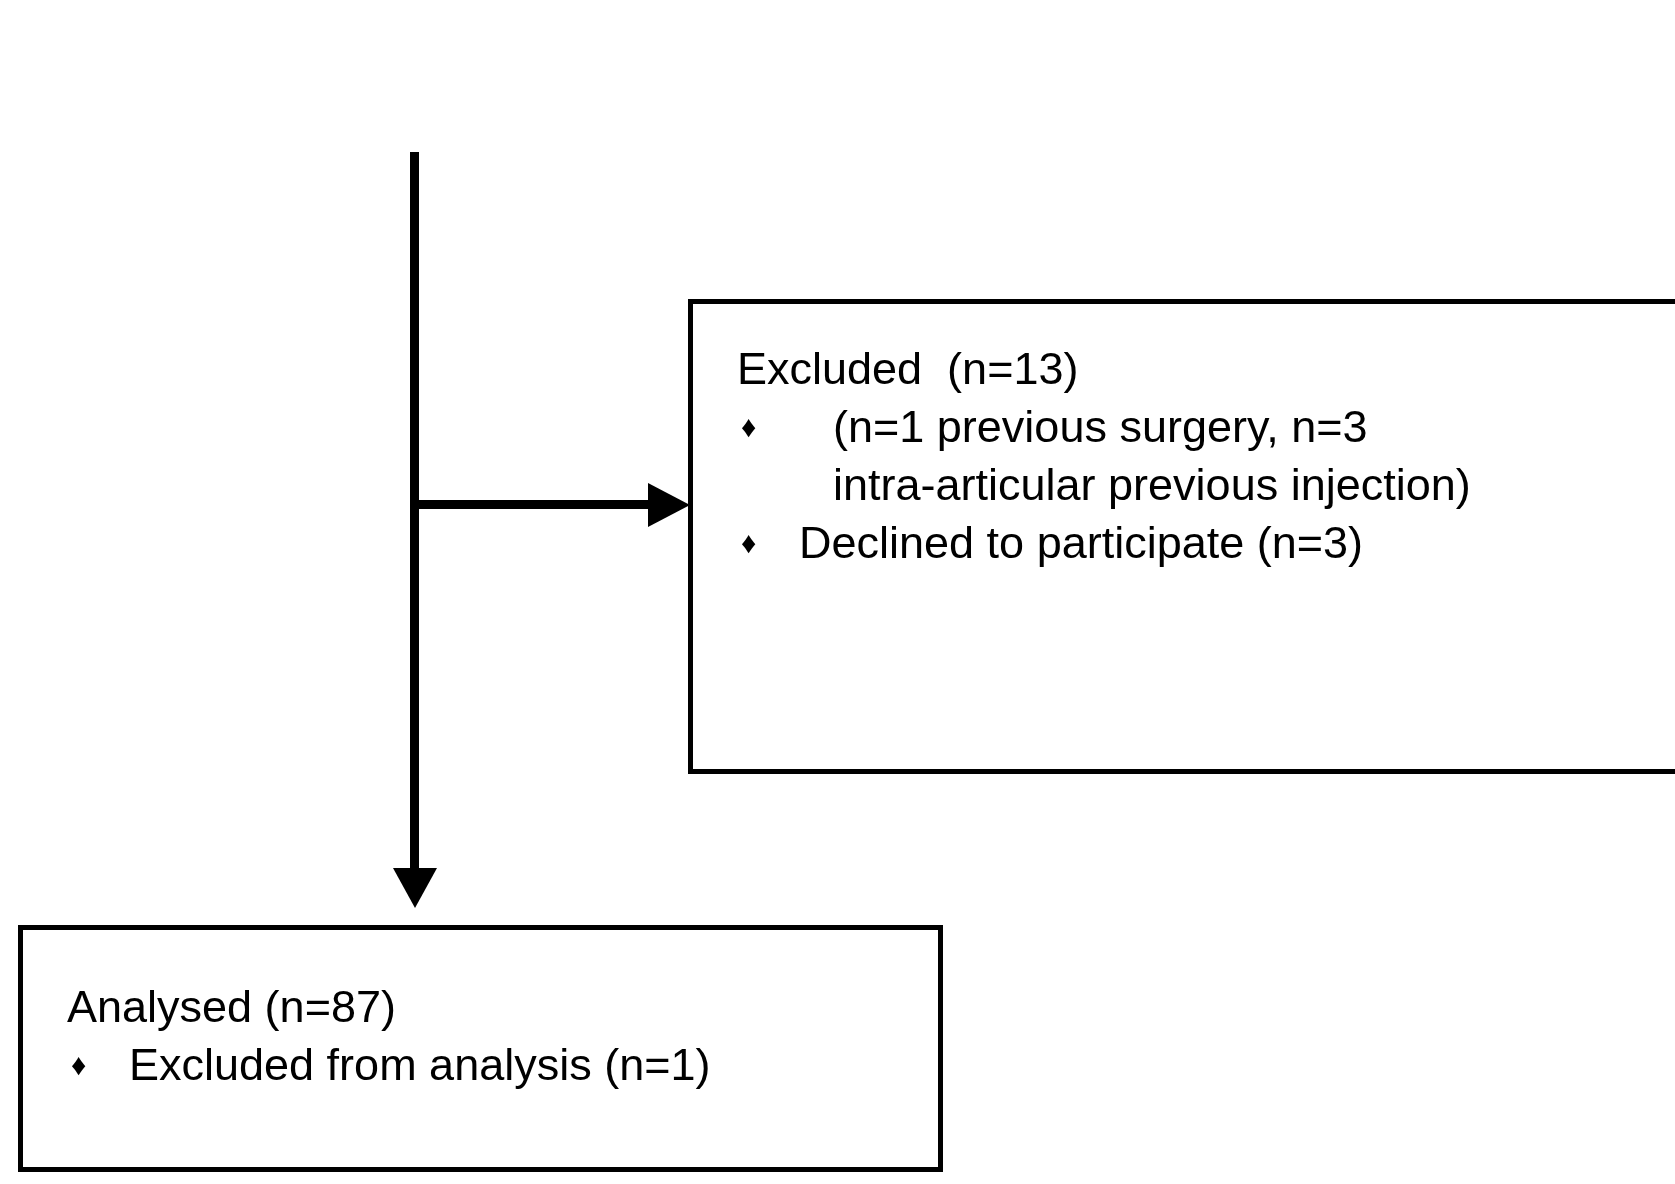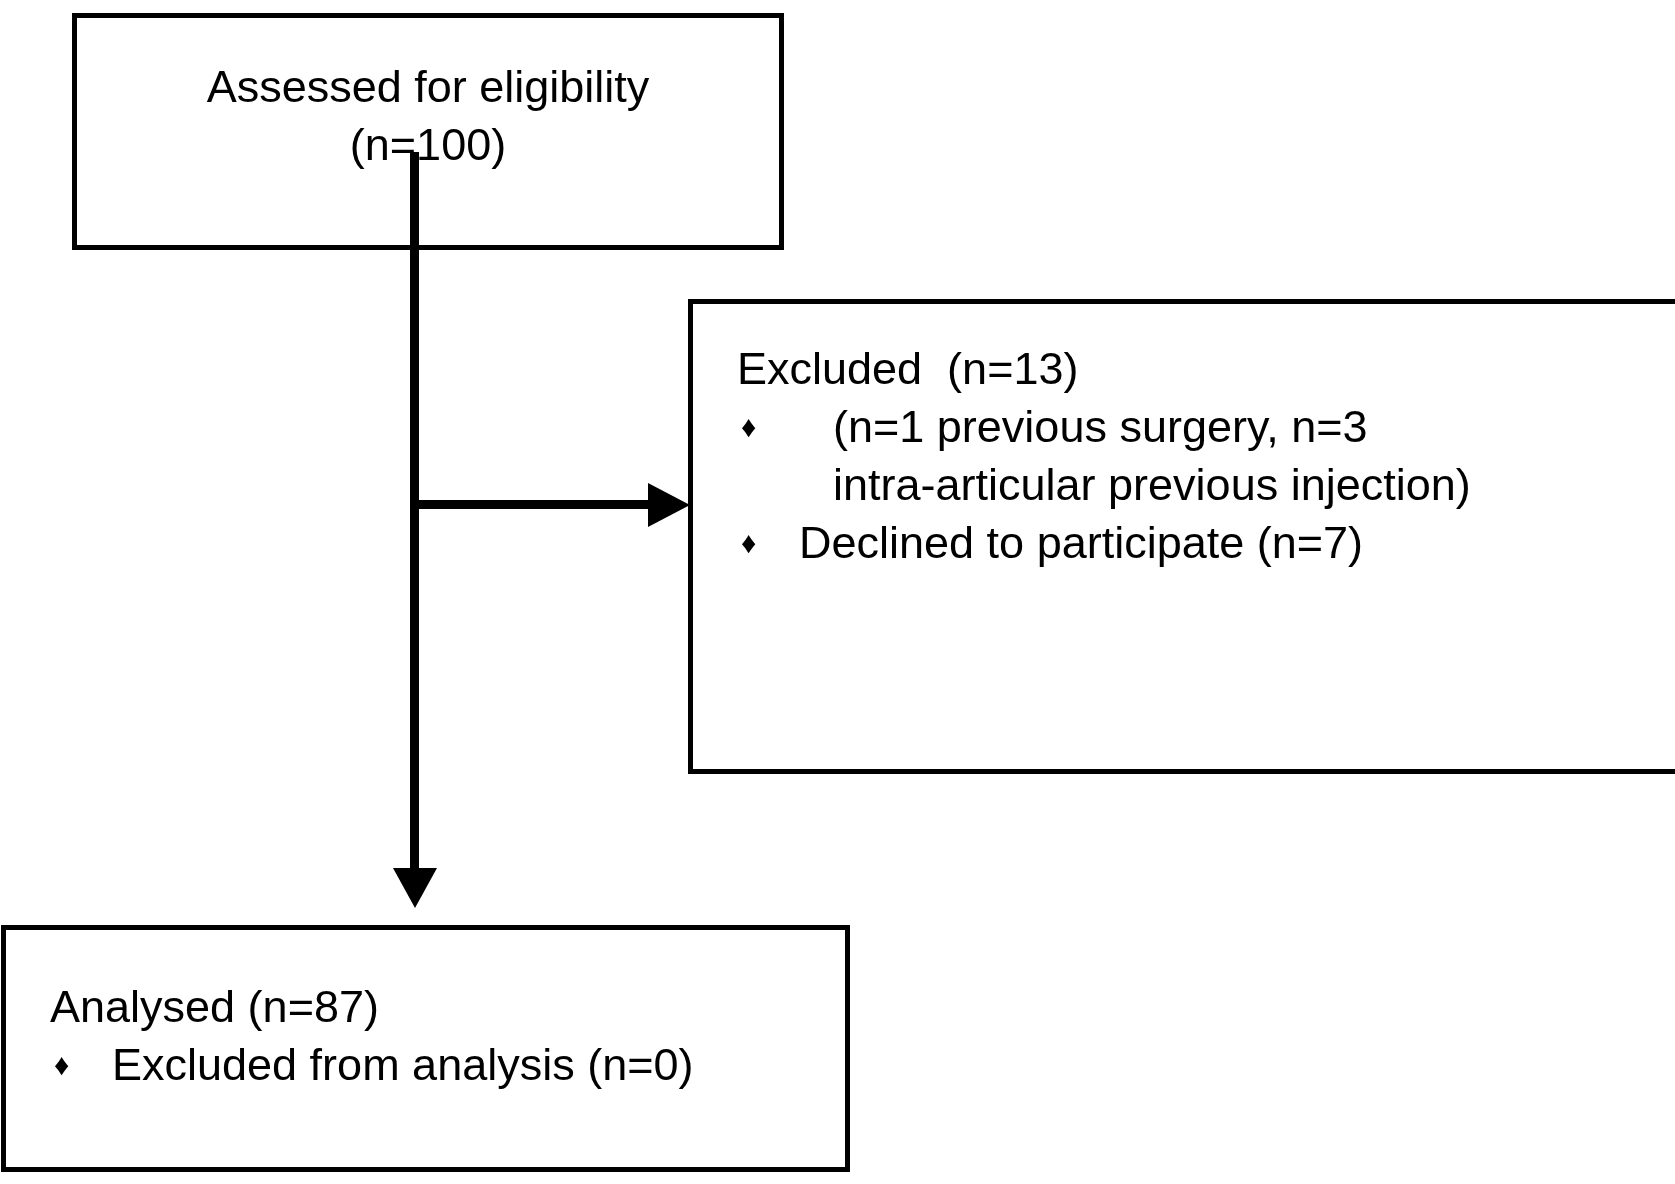--- a/index.html
+++ b/index.html
@@ -57,23 +57,23 @@
     position: absolute;
     left: 44px;
     top: 36px;
     right: 6px;
     font-size: 45px;
     line-height: 58px;
   }
 
   
   #box-analysed {
-    left: 1px;
+    left: 18px;
     top: 925px;
-    width: 849px;
+    width: 925px;
     height: 247px;
   }
   #box-analysed .body {
     position: absolute;
     left: 44px;
     top: 48px;
     right: 6px;
     font-size: 45px;
     line-height: 58px;
   }
@@ -145,53 +145,47 @@
   #arrow-to-analysed {
     left: 393px;
     top: 868px;
   }
 </style>
 </head>
 <body>
 
 <div id="canvas">
 
-  <div class="box" id="box-assessed">
-    <div class="txt">
-      <div>Assessed for eligibility</div>
-      <div>(n=100)</div>
-    </div>
-  </div>
 
   <div class="vline" id="trunk"></div>
   <div class="hline" id="branch"></div>
   <div class="arrow-right" id="arrow-to-excluded"></div>
   <div class="arrow-down" id="arrow-to-analysed"></div>
 
   <div class="box" id="box-excluded">
     <div class="body">
       <div class="head-line">Excluded  (n=13)</div>
 
       <div class="bullet-row">
         <span class="bullet-glyph">♦</span>
       </div>
       <span class="cont-line">(n=1 previous surgery, n=3</span>
       <span class="cont-line">intra-articular previous injection)</span>
 
       <div class="bullet-row">
         <span class="bullet-glyph">♦</span>
-        <span>Declined to participate (n=7)</span>
+        <span>Declined to participate (n=3)</span>
       </div>
     </div>
   </div>
 
   <div class="box" id="box-analysed">
     <div class="body">
       <div class="head-line">Analysed (n=87)</div>
 
       <div class="bullet-row">
         <span class="bullet-glyph">♦</span>
-        <span>Excluded from analysis (n=0)</span>
+        <span>Excluded from analysis (n=1)</span>
       </div>
     </div>
   </div>
 
 </div>
 
 </body></html>

